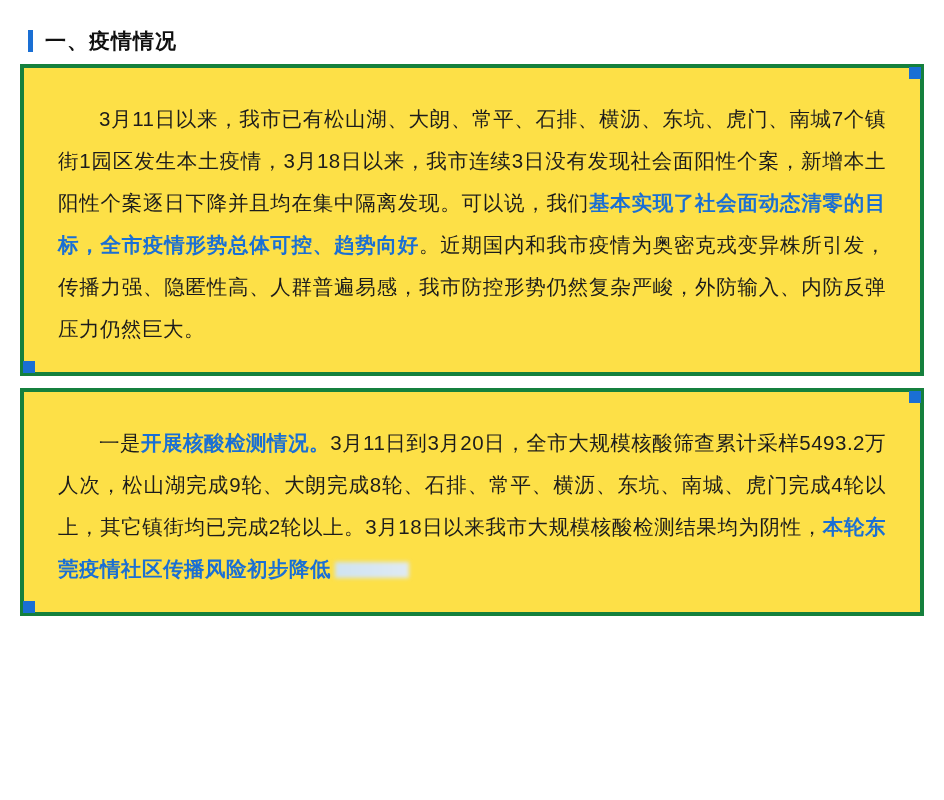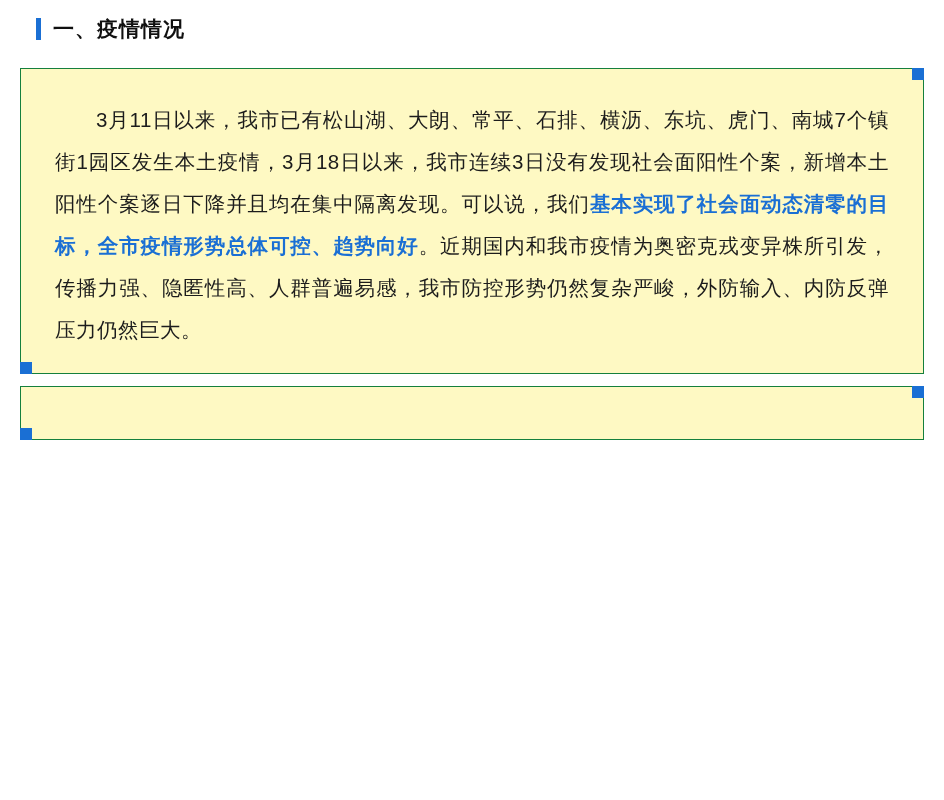--- a/index.html
+++ b/index.html
@@ -18,22 +18,22 @@
     width: 944px;
     height: 800px;
     background: #ffffff;
     box-sizing: border-box;
     padding: 0 20px;
   }
 
   
   .section-heading {
     display: flex;
-    align-items: flex-start;
-    margin: 16px;
+    align-items: flex-end;
+    margin: 8px;
     padding: 0;
     height: 34px;
   }
   .heading-bar {
     width: 5px;
     height: 22px;
     background: #1a6fd4;
     margin-right: 12px;
     flex: 0 0 auto;
   }
@@ -41,22 +41,22 @@
     font-size: 21px;
     font-weight: bold;
     color: #101010;
     letter-spacing: 1px;
     line-height: 22px;
   }
 
   
   .card {
     position: relative;
-    border: 1px solid #15803d;
-    background: #fef9c3;
+    border: 4px solid #15803d;
+    background: #fde047;
     box-sizing: border-box;
     padding: 30px 34px 22px 34px;
   }
   .card .corner-tr {
     position: absolute;
     top: -1px;
     right: -1px;
     width: 12px;
     height: 12px;
     background: #1a6fd4;
@@ -121,16 +121,19 @@
       <p class="para indent">
         <span>3月11日以来，我市已有松山湖、大朗、常平、石排、横沥、东坑、虎门、南城7个镇街1园区发生本土疫情，3月18日以来，我市连续3日没有发现社会面阳性个案，新增本土阳性个案逐日下降并且均在集中隔离发现。可以说，我们</span><span class="hl">基本实现了社会面动态清零的目标，全市疫情形势总体可控、趋势向好</span><span>。近期国内和我市疫情为奥密克戎变异株所引发，传播力强、隐匿性高、人群普遍易感，我市防控形势仍然复杂严峻，外防输入、内防反弹压力仍然巨大。</span>
       </p>
     </div>
   </div>
 
   <div class="block-2">
     <div class="card">
       <span class="corner-tr"></span>
       <span class="corner-bl"></span>
+      <p class="para indent">
+        <span>一是</span><span class="hl">开展核酸检测情况。</span><span>3月11日到3月20日，全市大规模核酸筛查累计采样5493.2万人次，松山湖完成9轮、大朗完成8轮、石排、常平、横沥、东坑、南城、虎门完成4轮以上，其它镇街均已完成2轮以上。3月18日以来我市大规模核酸检测结果均为阴性，</span><span class="hl">本轮东莞疫情社区传播风险初步降低</span><span class="blur-mark"></span>
+      </p>
     </div>
   </div>
 
 </div>
 
 </body></html>

